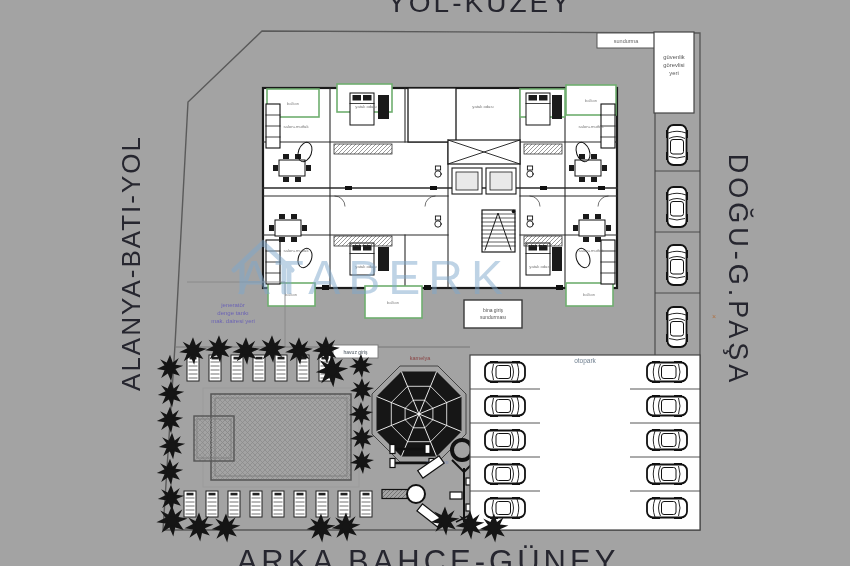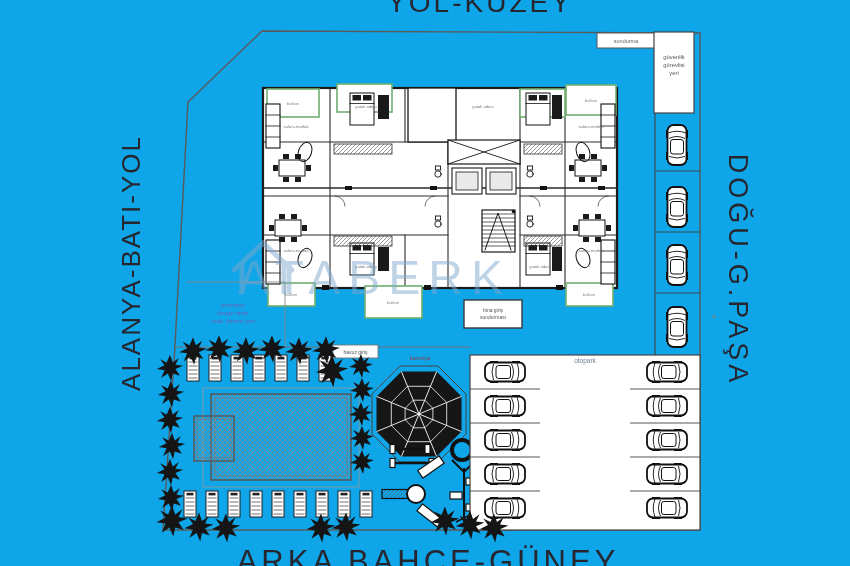--- a/index.html
+++ b/index.html
@@ -1,17 +1,17 @@
 <!DOCTYPE html>
 <html><head>
 <meta charset="utf-8">
 <style>
   html,body{margin:0;padding:0;background:#ffffff;}
   .stage{
-    position:relative;width:850px;height:566px;overflow:hidden;background:#0ea5e9;
+    position:relative;width:850px;height:566px;overflow:hidden;background:#a3a3a3;
     font-family:"Liberation Sans", sans-serif;
   }
   .big-label{
     position:absolute;color:#26262f;white-space:nowrap;font-weight:400;
   }
   #lbl-north{left:480px;top:-13px;transform:translateX(-50%);font-size:28px;letter-spacing:3px;}
   #lbl-south{left:428px;top:544px;transform:translateX(-50%);font-size:31px;letter-spacing:4px;}
   #lbl-west{left:131px;top:263px;transform:translate(-50%,-50%) rotate(-90deg);font-size:26px;letter-spacing:2px;}
   #lbl-east{left:737px;top:270px;transform:translate(-50%,-50%) rotate(90deg);font-size:27px;letter-spacing:4px;}
   svg{position:absolute;left:0;top:0;}

